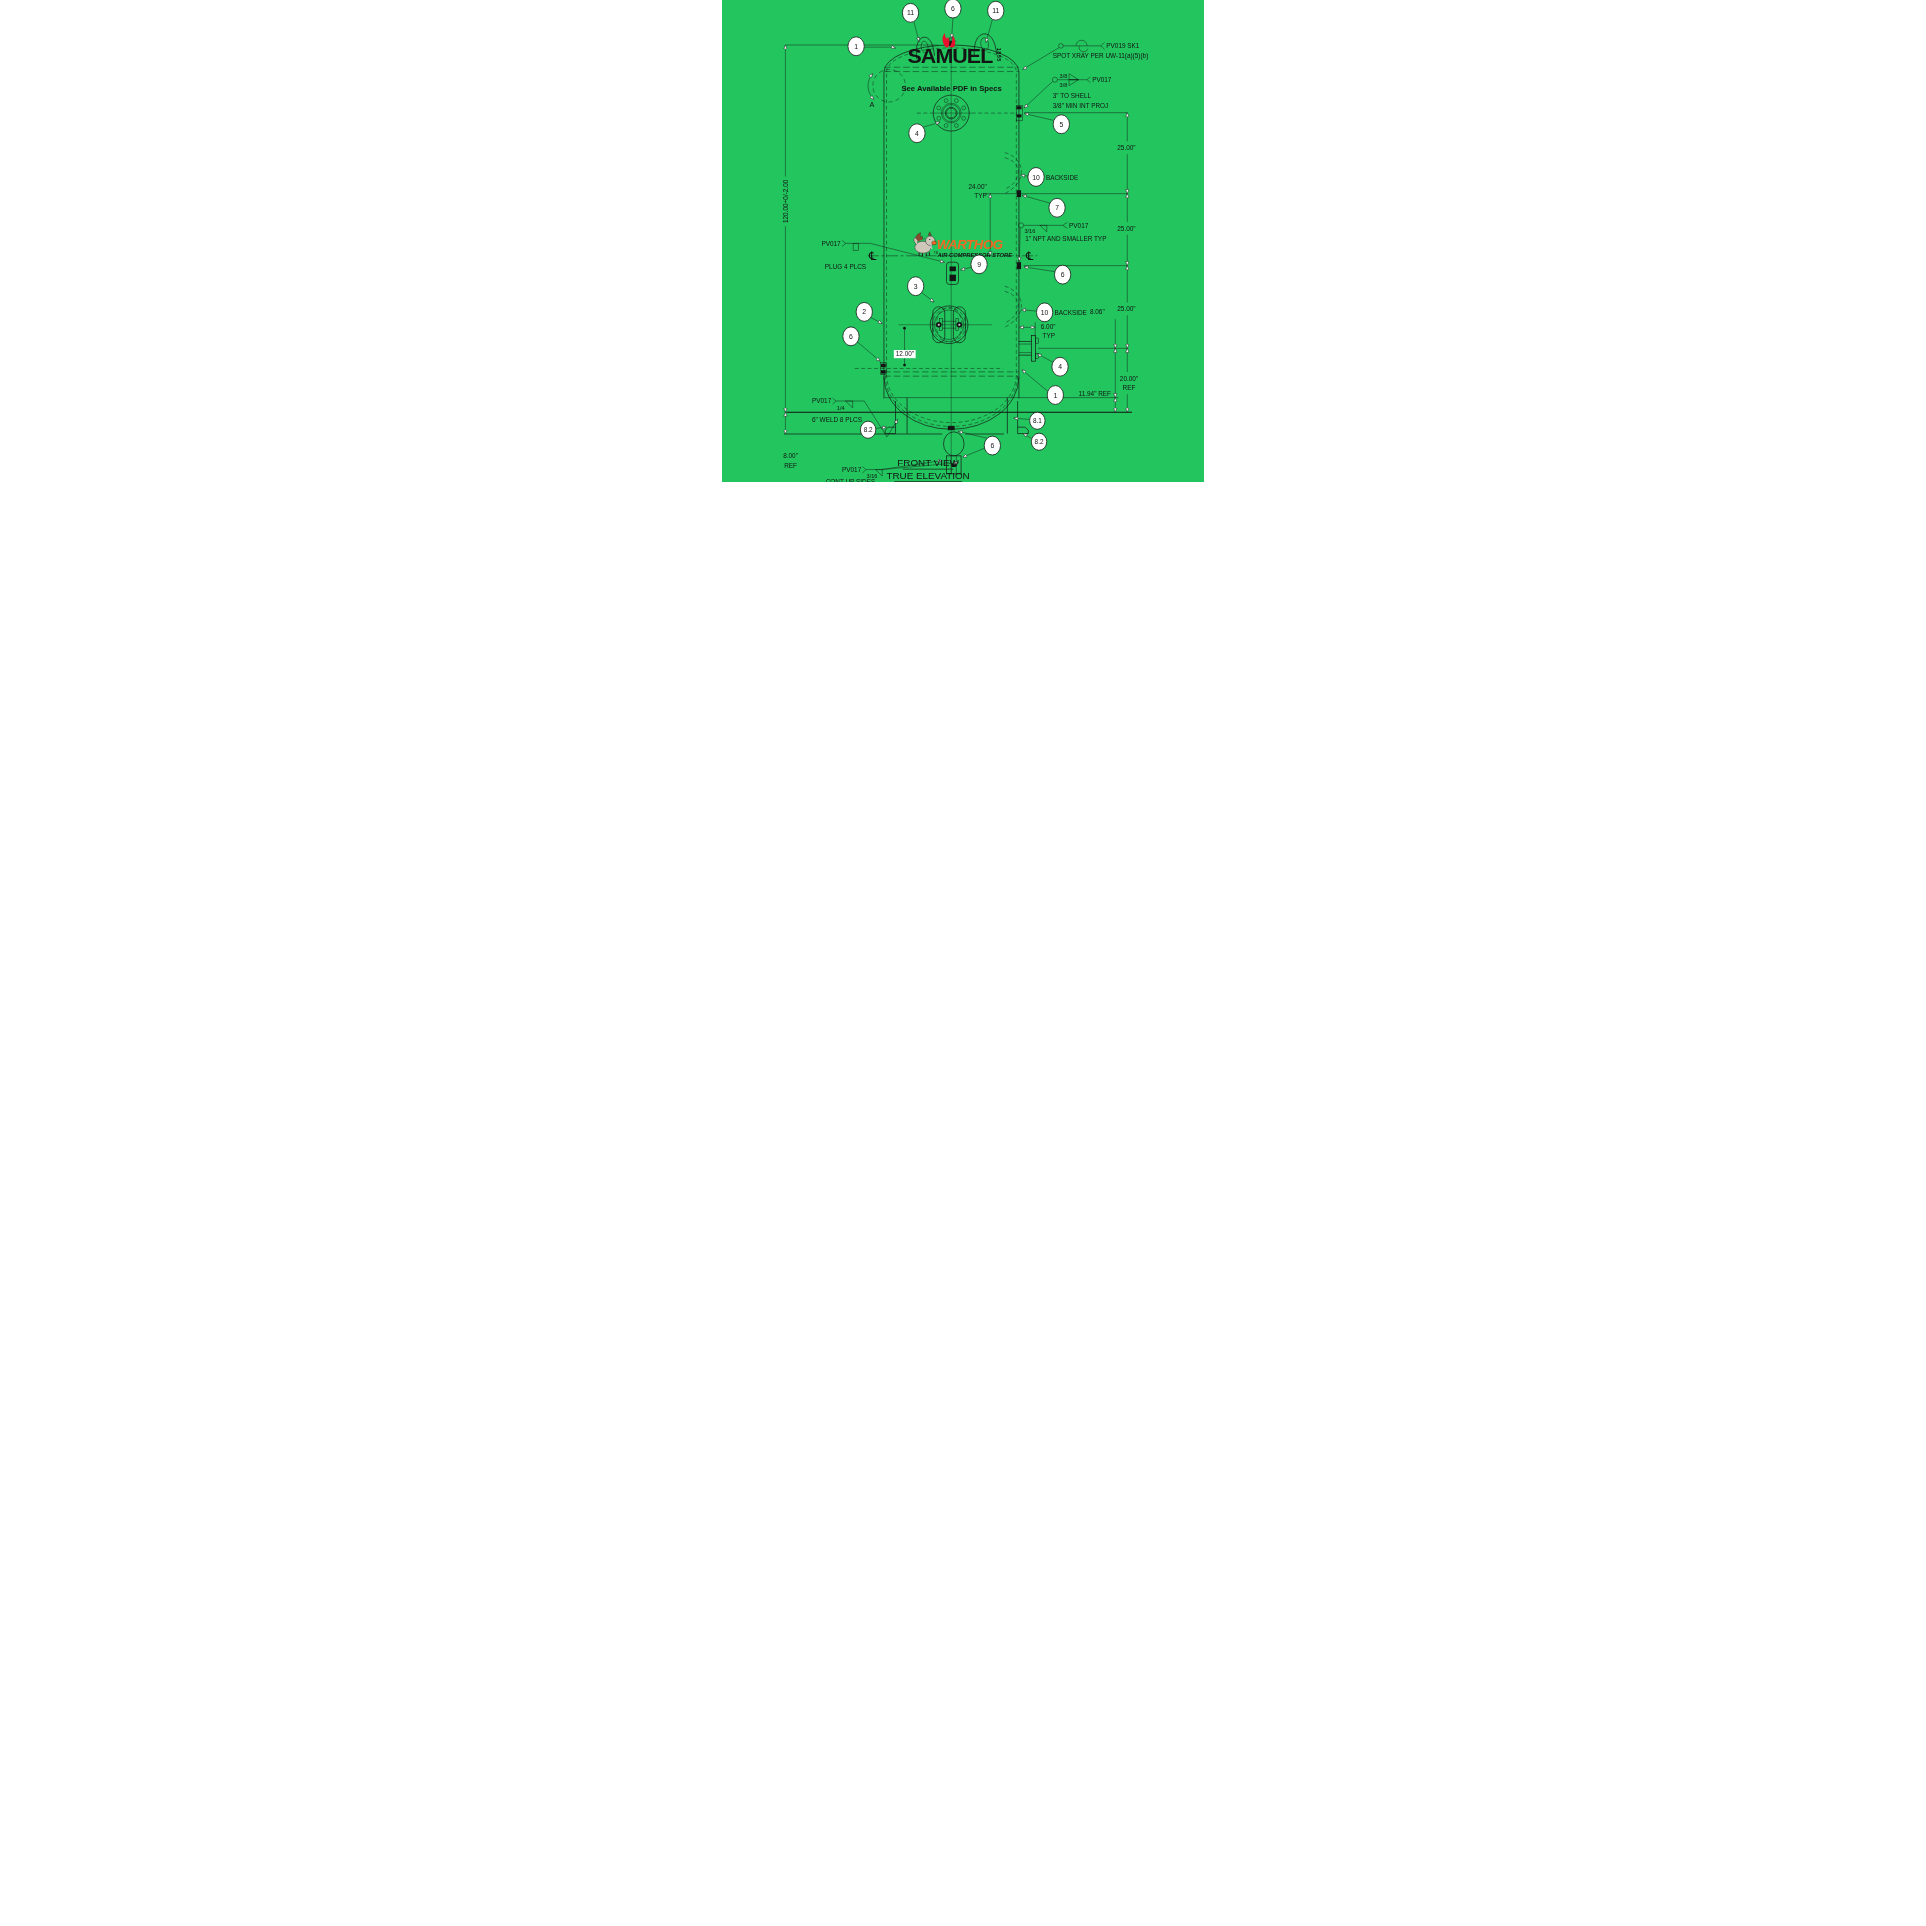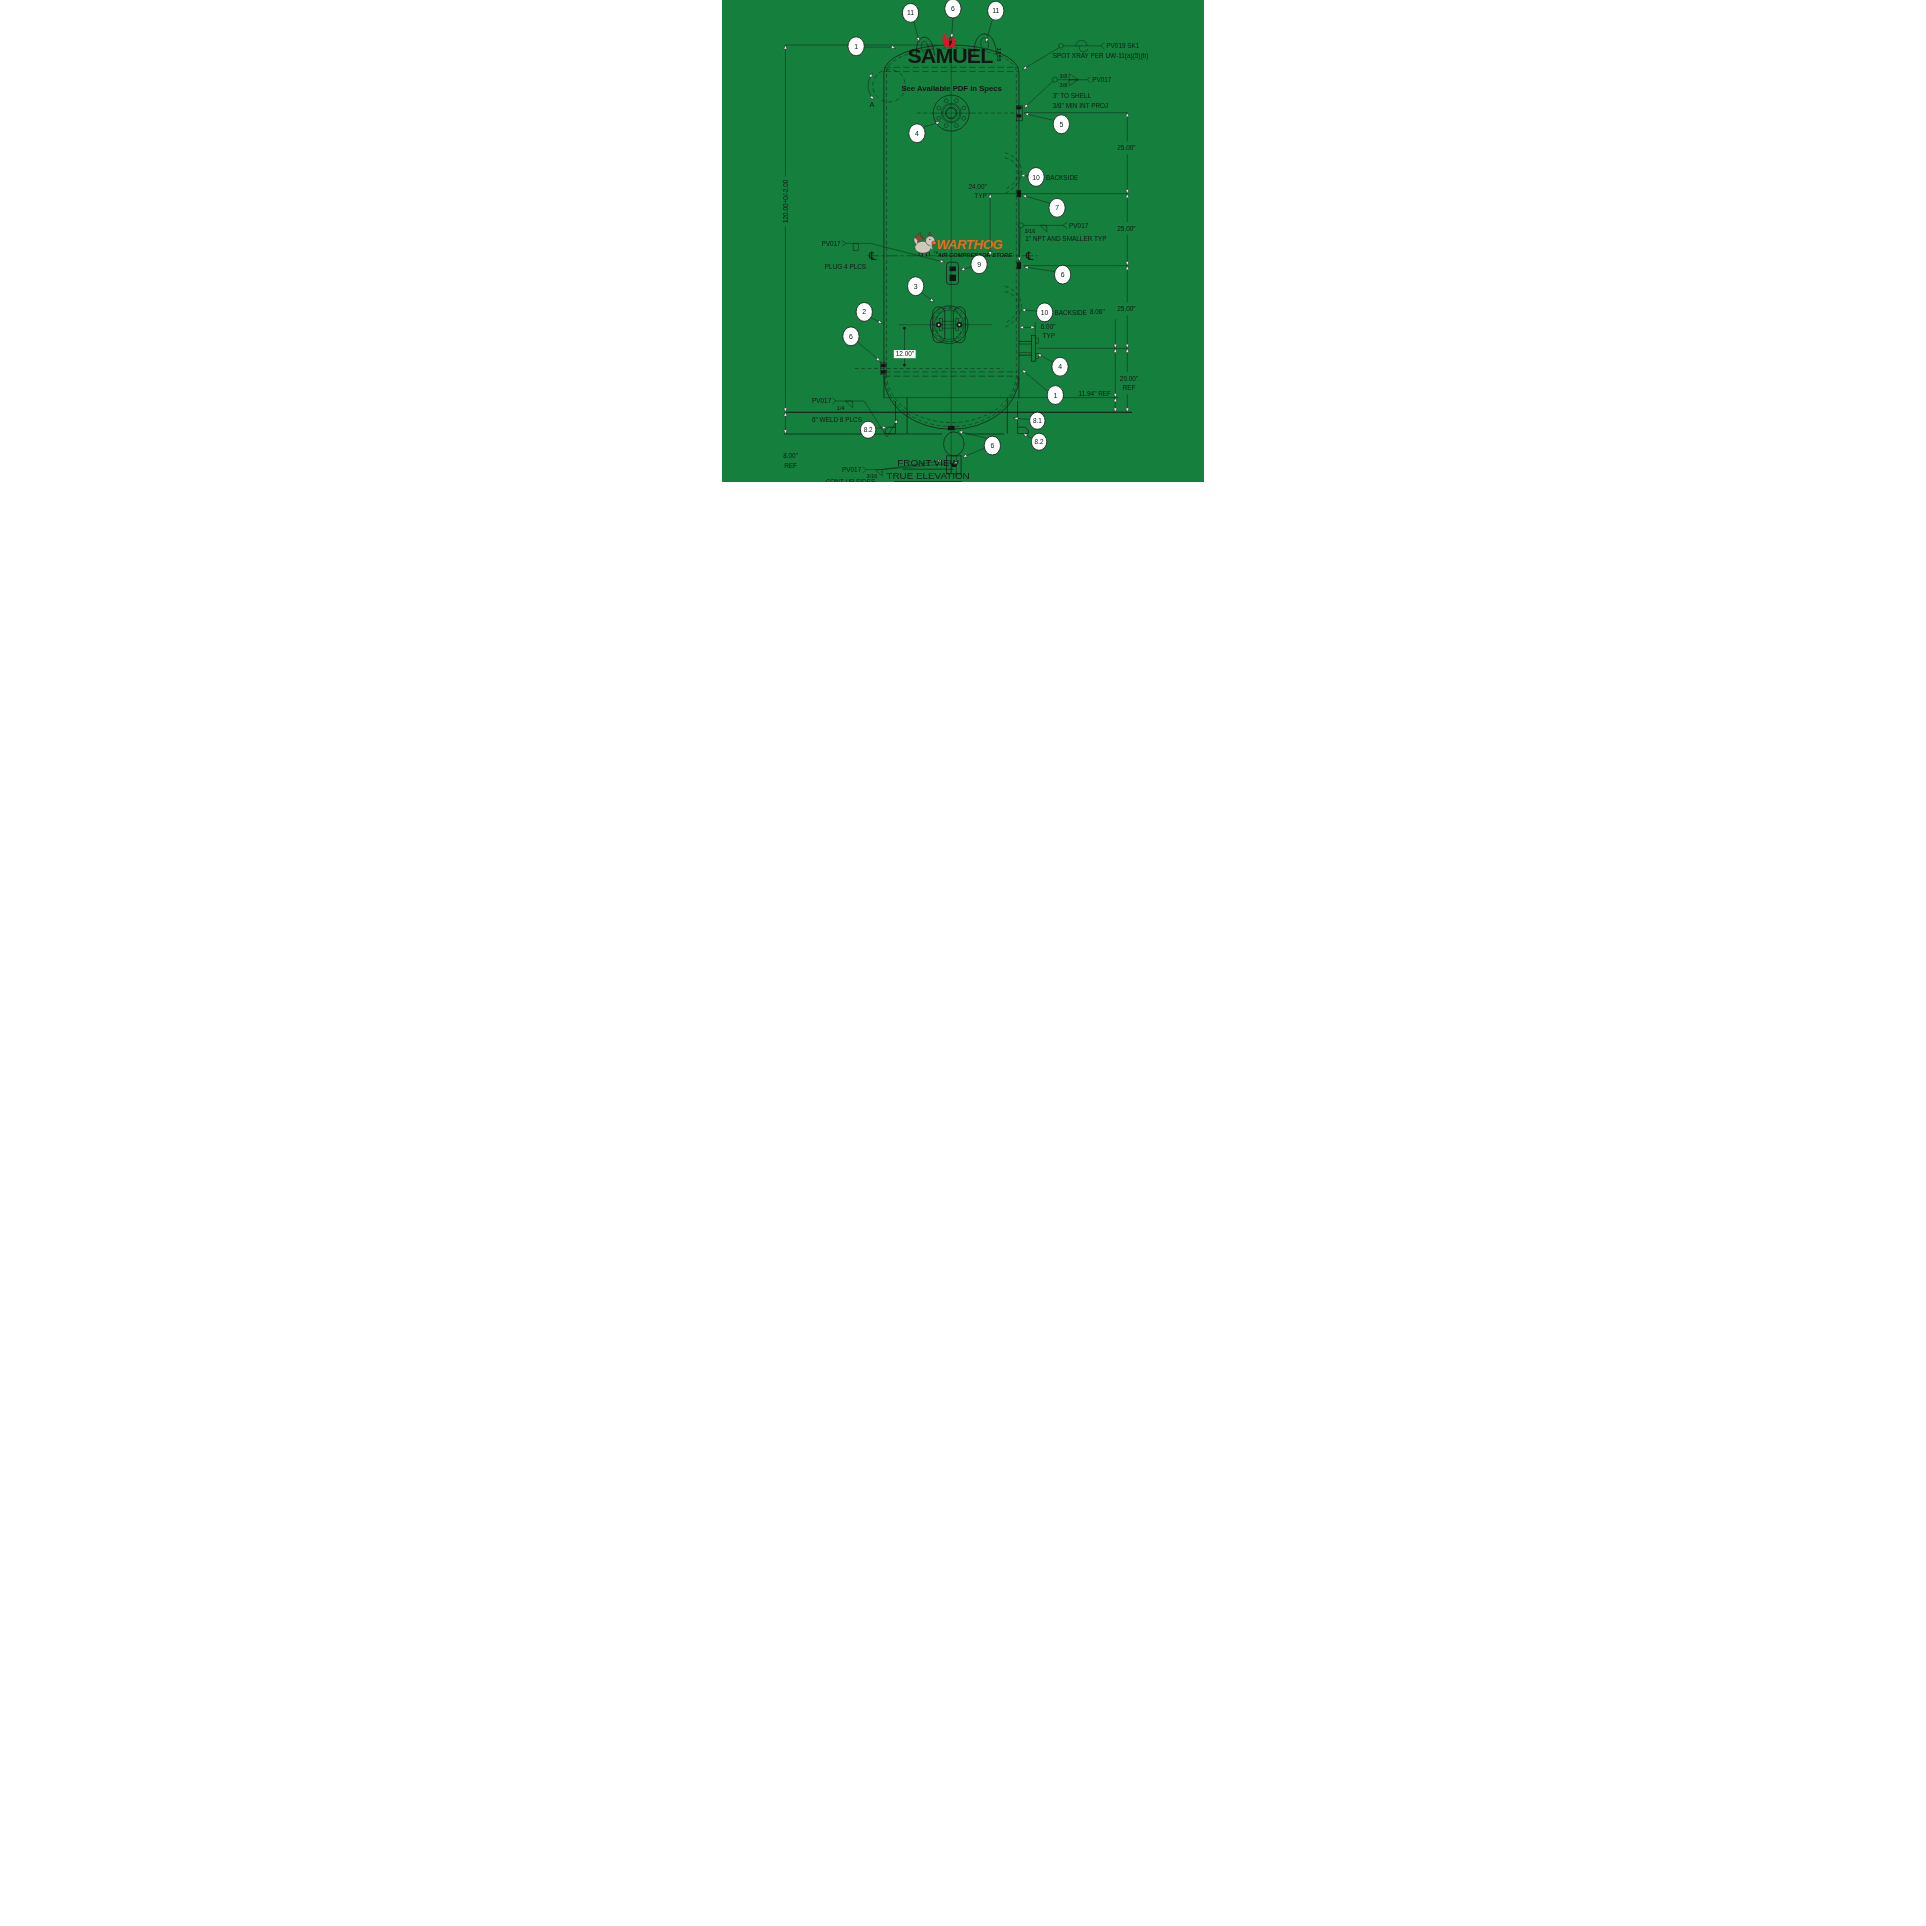--- a/index.html
+++ b/index.html
@@ -1,16 +1,16 @@
 <!DOCTYPE html>
 <html style="font-size:6.8px"><head>
 <meta charset="utf-8">
 <style>
   html,body{margin:0;padding:0;background:#ffffff;}
-  .page{width:482px;height:482px;position:relative;background:#15803d;margin:0 auto;}
+  .page{width:482px;height:482px;position:relative;background:#22c55e;margin:0 auto;}
   svg{display:block;}
   .ln{stroke:#141414;fill:none;stroke-width:1.6;}
   .thin{stroke-width:1.05;}
   .thick{stroke-width:2.5;}
   .cl{stroke-width:0.9;}
   .dash{stroke-dasharray:15 7;}
   .dash2{stroke-dasharray:9 6;}
   .dashcl{stroke-dasharray:26 6 7 6;}
   .blk{fill:#141414;stroke:none;}
   .wht{fill:#ffffff;stroke:none;}

